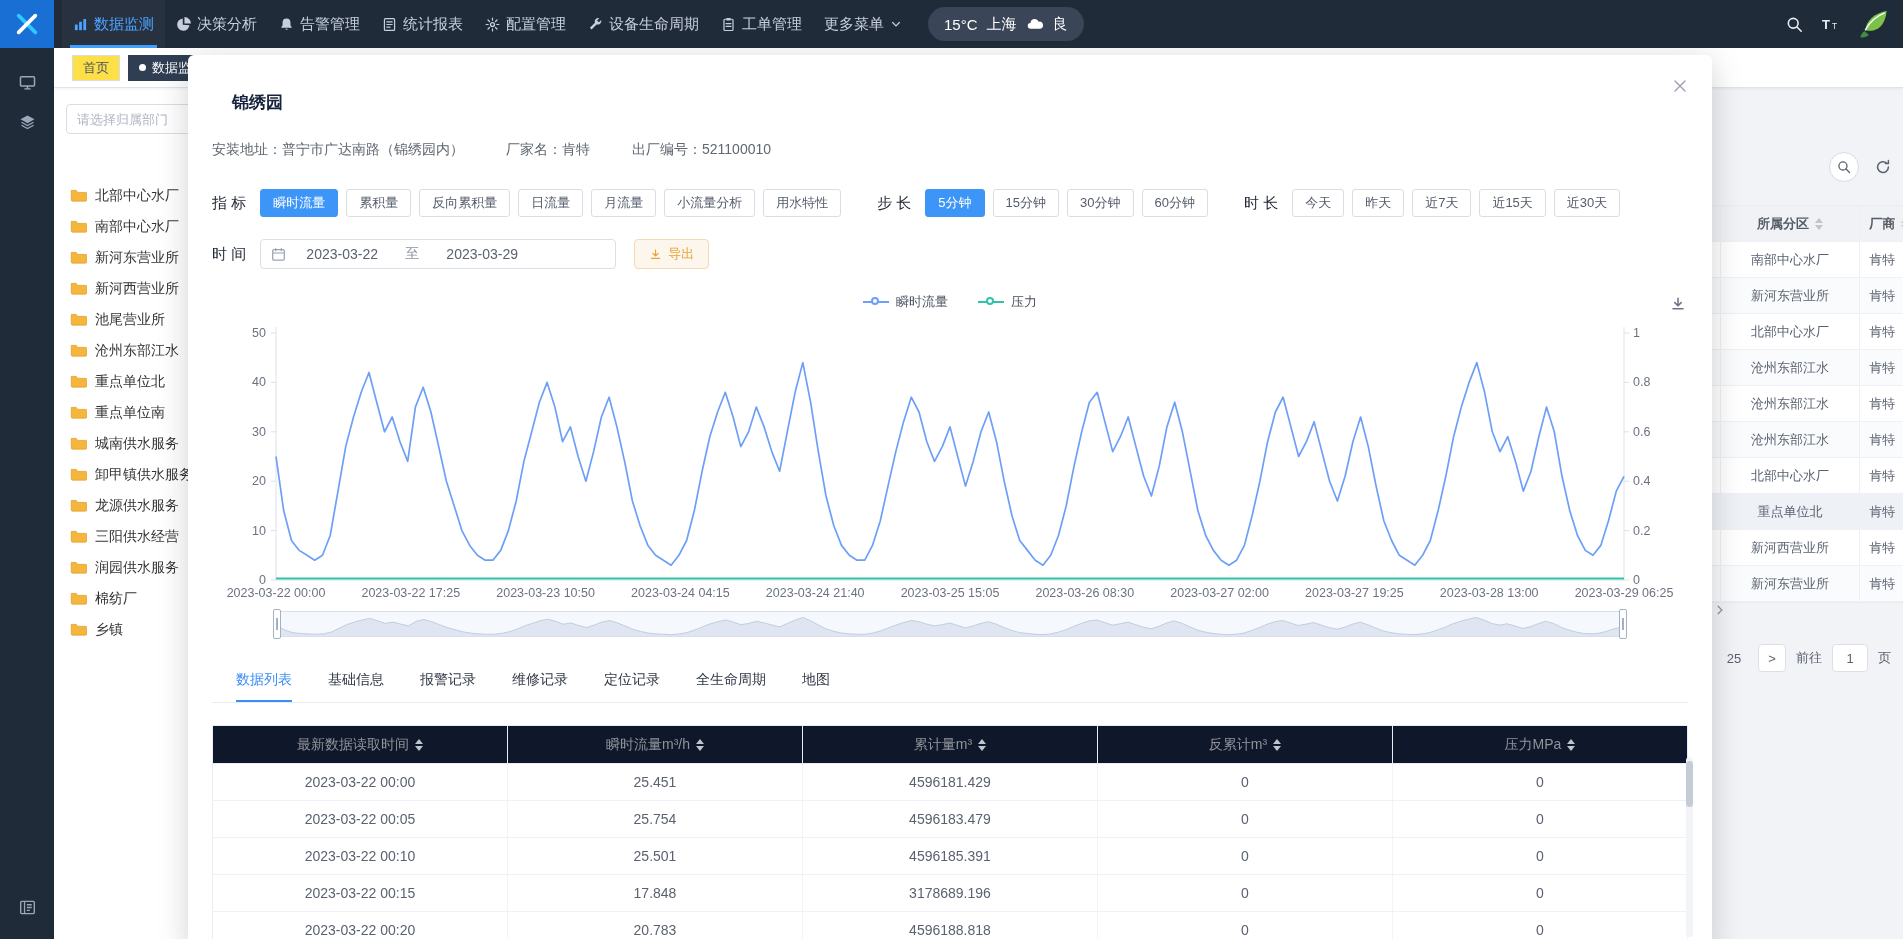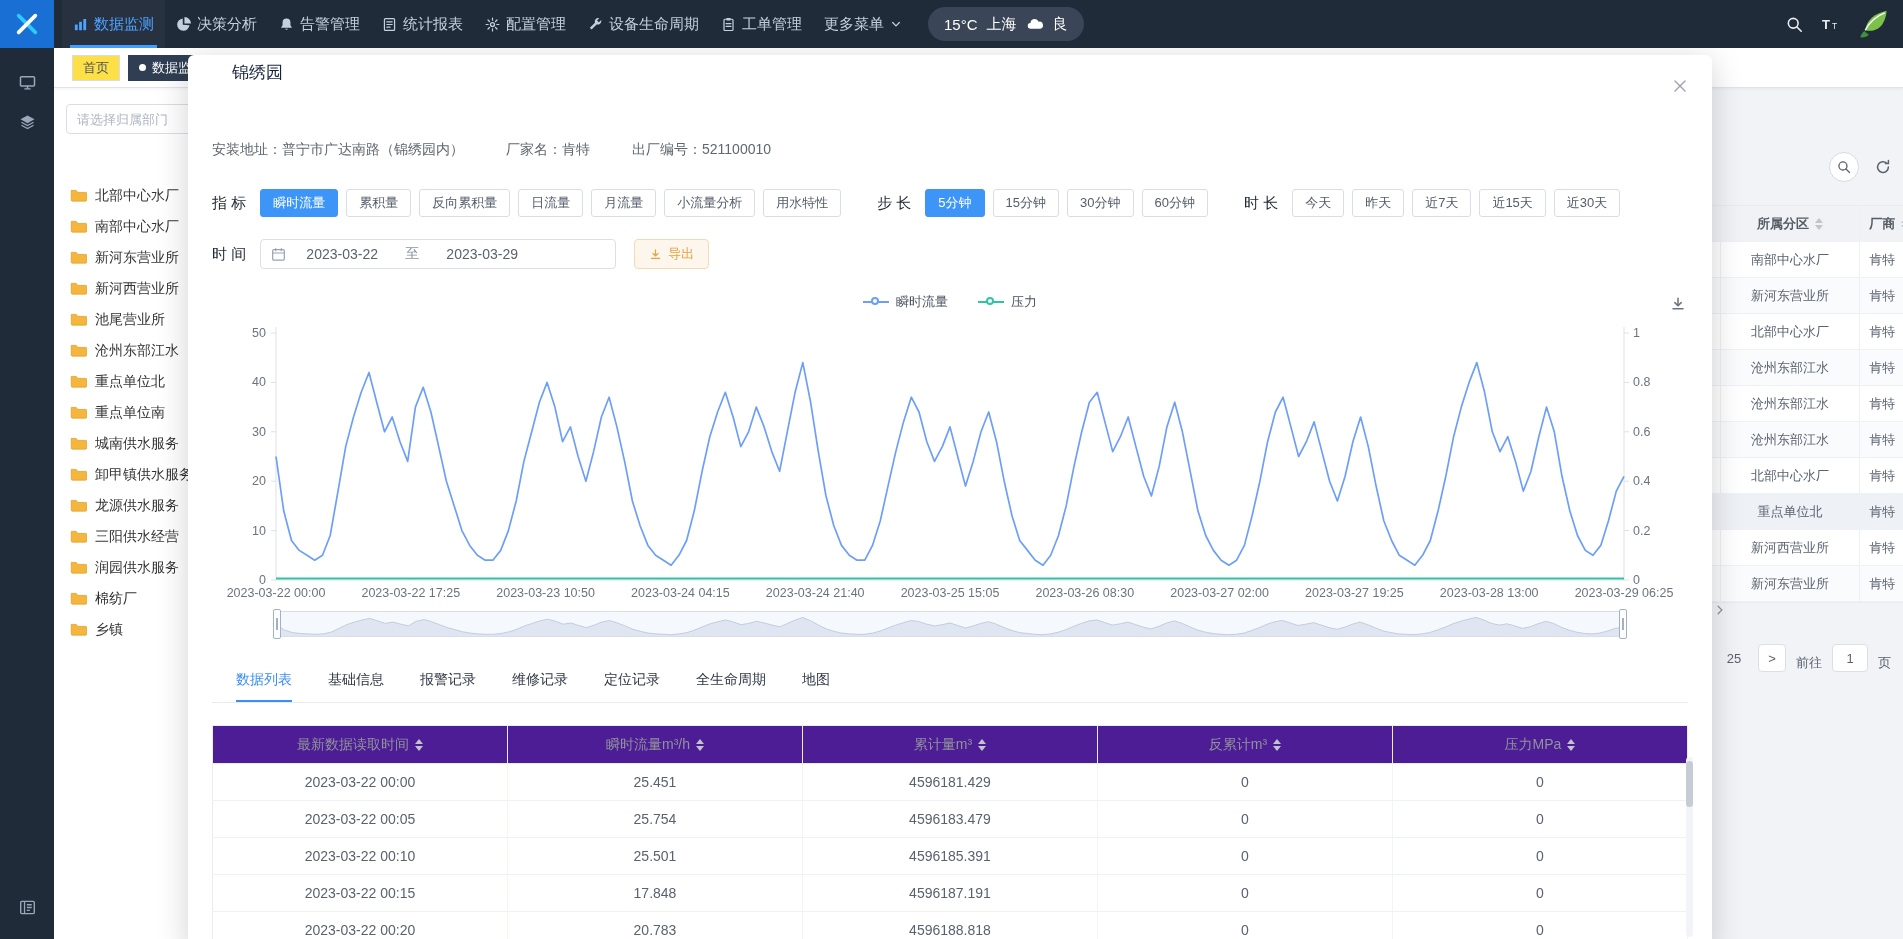--- a/index.html
+++ b/index.html
@@ -43,28 +43,28 @@
   .circle-btn { width:30px; height:30px; border-radius:50%; background:#fff; border:1px solid #d6dbe3; display:flex; align-items:center; justify-content:center; cursor:pointer; color:#5a6270; }
   .bgtable { position:absolute; left:1096px; top:117px; width:570px; background:#fff; border:1px solid #e8ebf0; font-size:13px; color:#5a6270; }
   .bgt-row { display:flex; height:36px; align-items:center; border-bottom:1px solid #eef1f5; background:#fff; cursor:pointer; }
   .bgt-row.alt { background:#fafbfc; }
   .bgt-row.sel { background:#eef1f6; }
   .bgt-head { background:#f0f2f5 !important; color:#555c66; font-weight:bold; cursor:default; }
   .bgt-a { width:320px; height:100%; }
   .bgt-b { width:140px; text-align:center; border-left:1px solid #edf0f4; display:flex; align-items:center; justify-content:center; height:100%; }
   .bgt-c { width:110px; text-align:left; padding-left:9px; border-left:1px solid #edf0f4; display:flex; align-items:center; height:100%; }
   .bg-next { position:absolute; left:1410px; top:513px; color:#8a93a0; }
-  .bg-pagination { position:absolute; top:556px; right:12px; display:flex; align-items:flex-end; gap:10px; font-size:13px; color:#5a6270; }
+  .bg-pagination { position:absolute; top:556px; right:12px; display:flex; align-items:center; gap:10px; font-size:13px; color:#5a6270; }
   .pg-num { min-width:28px; height:28px; display:flex; align-items:center; justify-content:center; cursor:pointer; }
   .pg-btn { width:28px; height:28px; background:#fff; border:1px solid #dcdfe6; border-radius:4px; display:flex; align-items:center; justify-content:center; cursor:pointer; color:#606266; }
   .pg-input { width:36px; height:28px; border:1px solid #dcdfe6; border-radius:4px; text-align:center; font-size:13px; color:#606266; font-family:inherit; outline:none; }
 
   
   .modal { position:absolute; left:188px; top:55px; width:1524px; height:896px; background:#fff; border-radius:6px; box-shadow:0 6px 32px rgba(0,0,0,.18); z-index:40; padding:0 24px; overflow:hidden; }
-  .modal-head { padding:6px 0 0 20px; height:46px; }
+  .modal-head { padding:36px 0 0 20px; height:46px;font-weight:bold; }
   .modal-title { font-size:17px; color:#17233d; }
   .modal-close { position:absolute; right:24px; top:22px; color:#9aa2ad; cursor:pointer; }
   .info-row { margin-top:40px; display:flex; gap:42px; font-size:14px; color:#5f6770; }
   .ctl-row { display:flex; align-items:center; }
   .ctl-row1 { margin-top:30px; }
   .ctl-row2 { margin-top:22px; }
   .ctl-label { font-size:15px; font-weight:normal; color:#232b38; margin-right:14px; white-space:nowrap; }
   .grp { display:flex; align-items:center; margin-right:28px; }
   .seg { height:28px; padding:0 12px; font-size:13px; color:#545c6b; background:#fff; border:1px solid #d8dde6; border-radius:3px; margin-right:8px; cursor:pointer; font-family:inherit; white-space:nowrap; }
   .seg.active { background:#3d96f7; border-color:#3d96f7; color:#fff; }
@@ -81,21 +81,21 @@
   .chart { margin-top:2px; }
   .dz-track { position:relative; width:1348px; height:26px; margin-left:64px; margin-top:6px; background:#f5f8fc; border:1px solid #d9dfea; border-radius:3px; cursor:pointer; }
   .dz-handle { position:absolute; top:-3px; width:8px; height:30px; background:#fff; border:1px solid #a3b1c6; border-radius:2px; display:flex; align-items:center; justify-content:center; cursor:ew-resize; }
   .dz-handle i { width:2px; height:12px; border-left:1px solid #a3b1c6; border-right:1px solid #a3b1c6; display:block; }
   .dz-l { left:-4px; } .dz-r { right:-4px; }
   .detail-tabs { margin-top:34px; display:flex; gap:36px; border-bottom:1px solid #e8ebf1; }
   .dtab { font-size:14px; color:#303845; padding-bottom:11px; cursor:pointer; border-bottom:2px solid transparent; }
   .dtab.active { color:#3a8ef6; border-bottom-color:#3a8ef6;margin-left:24px; }
   .dtable-wrap { margin-top:22px; }
   .tbl { width:100%; border-collapse:collapse; table-layout:fixed; border:1px solid #e9edf3; }
-  .tbl th { height:38px; background:#4c1d95; color:#909399; font-size:14px; font-weight:normal; border-right:1px solid #e9edf3; border-bottom:1px solid #e9edf3; text-align:center; cursor:pointer; }
+  .tbl th { height:38px; background:#0f172a; color:#909399; font-size:14px; font-weight:normal; border-right:1px solid #e9edf3; border-bottom:1px solid #e9edf3; text-align:center; cursor:pointer; }
   .tbl td { height:37px; color:#5a6270; font-size:14px; text-align:center; border-right:1px solid #f1f4f8; border-bottom:1px solid #eef1f6; }
   .sort { display:inline-flex; flex-direction:column; margin-left:6px; vertical-align:middle; }
   .sort .cu { width:0; height:0; border-left:4px solid transparent; border-right:4px solid transparent; border-bottom:5px solid #c0c4cc; margin-bottom:2px; display:block; }
   .sort .cd { width:0; height:0; border-left:4px solid transparent; border-right:4px solid transparent; border-top:5px solid #c0c4cc; display:block; }
   .tbl-scroll { position:absolute; right:19px; top:702px; width:7px; height:180px; background:#f2f4f7; border-radius:4px; }
   .tbl-thumb { position:absolute; top:4px; left:0; width:7px; height:46px; background:#c6ccd6; border-radius:4px; cursor:pointer; }
 </style>
 </head>
 <body>
 
@@ -626,21 +626,21 @@
           <tr>
             <td>2023-03-22 00:10</td>
             <td>25.501</td>
             <td>4596185.391</td>
             <td>0</td>
             <td>0</td>
           </tr>
           <tr>
             <td>2023-03-22 00:15</td>
             <td>17.848</td>
-            <td>4596187.191</td>
+            <td>3178689.196</td>
             <td>0</td>
             <td>0</td>
           </tr>
           <tr>
             <td>2023-03-22 00:20</td>
             <td>20.783</td>
             <td>4596188.818</td>
             <td>0</td>
             <td>0</td>
           </tr>

